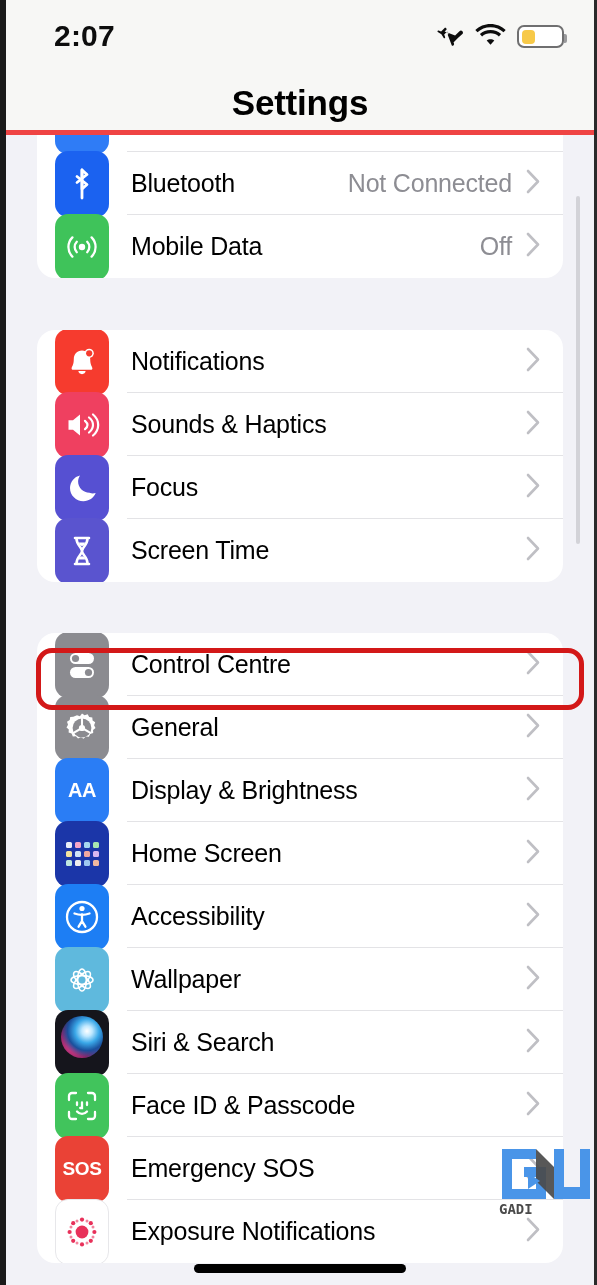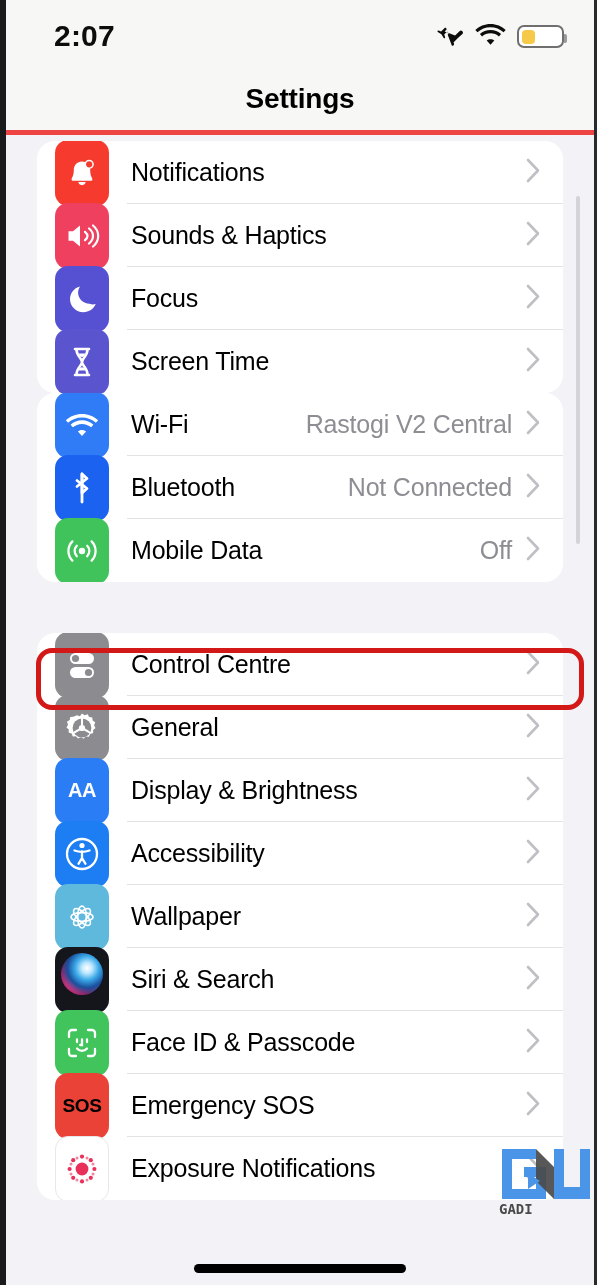--- a/index.html
+++ b/index.html
@@ -79,21 +79,21 @@
     width: 3px;
     height: 9px;
     border-radius: 0 2px 2px 0;
     background: #9a9a9c;
   }
   .navtitle {
     position: absolute;
     top: 83px;
     left: 0; right: 0;
     text-align: center;
-    font-size: 28px;
+    font-size: 35px;
     font-weight: bold;
     color: #000000;
     letter-spacing: -0.2px;
   }
 
   
   .scroll {
     position: absolute;
     top: 130px;
     left: 0; right: 0; bottom: 0;
@@ -203,21 +203,21 @@
   }
   .home-ico-grid i { display:block; width:6px; height:6px; border-radius:1.5px; }
 
   .aa {
     color: #ffffff;
     font-size: 20px;
     font-weight: bold;
     letter-spacing: -0.5px;
   }
   .sos-txt {
-    color: #000000;
+    color: #ffffff;
     font-size: 19px;
     font-weight: bold;
     letter-spacing: -0.3px;
   }
 
   
   .highlight {
     position: absolute;
     left: 30px;
     top: 648px;
@@ -304,20 +304,80 @@
           <span class="battery-cap"></span>
         </span>
       </div>
     </div>
     <div class="navtitle">Settings</div>
   </div>
 
   <div class="scroll">
     <div class="scroll-inner">
 
+      <div class="group">
+
+        <div class="row">
+          <span class="ico ic-wifi">
+            <svg width="34" height="26" viewBox="0 0 34 26">
+              <path d="M17 5.4c5.3 0 10.2 2 13.9 5.4l2.3-2.5C29 4.2 23.3 1.9 17 1.9S5 4.2.8 8.3l2.3 2.5C6.8 7.4 11.7 5.4 17 5.4z" fill="#fff"></path>
+              <path d="M17 11.9c3.5 0 6.7 1.3 9.1 3.4l2.3-2.5c-3-2.8-7-4.5-11.4-4.5S8.6 10 5.6 12.8l2.3 2.5c2.4-2.1 5.6-3.4 9.1-3.4z" fill="#fff"></path>
+              <path d="M17 18.1c1.6 0 3 .6 4.1 1.5L17 24.1l-4.1-4.5c1.1-.9 2.5-1.5 4.1-1.5z" fill="#fff"></path>
+            </svg>
+          </span>
+          <span class="label">Wi-Fi</span>
+          <span class="spacer"></span>
+          <span class="value">Rastogi V2 Central</span>
+          <span class="chev">
+            <svg width="15" height="25" viewBox="0 0 15 25">
+                <path d="M2 2l10 10.5L2 23" stroke="#bfbfc4" stroke-width="2.6" fill="none" stroke-linecap="round" stroke-linejoin="round"></path>
+              </svg>
+          </span>
+          <span class="sep"></span>
+        </div>
+
+        <div class="row">
+          <span class="ico ic-bt">
+            <svg width="22" height="34" viewBox="0 0 22 34">
+              <path d="M6 9.5l10 8-5 4.5v-19l5 4.5-10 8" stroke="#fff" stroke-width="2.8" fill="none" stroke-linecap="round" stroke-linejoin="round"></path>
+              <path d="M11 3v28" stroke="#fff" stroke-width="2.8" fill="none" stroke-linecap="round"></path>
+            </svg>
+          </span>
+          <span class="label">Bluetooth</span>
+          <span class="spacer"></span>
+          <span class="value">Not Connected</span>
+          <span class="chev">
+            <svg width="15" height="25" viewBox="0 0 15 25">
+                <path d="M2 2l10 10.5L2 23" stroke="#bfbfc4" stroke-width="2.6" fill="none" stroke-linecap="round" stroke-linejoin="round"></path>
+              </svg>
+          </span>
+          <span class="sep"></span>
+        </div>
+
+        <div class="row">
+          <span class="ico ic-cell">
+            <svg width="34" height="30" viewBox="0 0 34 30">
+              <circle cx="17" cy="15" r="3.2" fill="#fff"></circle>
+              <path d="M22.2 9.8a7.4 7.4 0 010 10.4M11.8 20.2a7.4 7.4 0 010-10.4" stroke="#fff" stroke-width="2.3" fill="none" stroke-linecap="round"></path>
+              <path d="M26.6 5.4a13.6 13.6 0 010 19.2M7.4 24.6a13.6 13.6 0 010-19.2" stroke="#fff" stroke-width="2.3" fill="none" stroke-linecap="round"></path>
+            </svg>
+          </span>
+          <span class="label">Mobile Data</span>
+          <span class="spacer"></span>
+          <span class="value">Off</span>
+          <span class="chev">
+            <svg width="15" height="25" viewBox="0 0 15 25">
+                <path d="M2 2l10 10.5L2 23" stroke="#bfbfc4" stroke-width="2.6" fill="none" stroke-linecap="round" stroke-linejoin="round"></path>
+              </svg>
+          </span>
+
+        </div>
+
+      </div>
+
       <div class="group gap">
 
         <div class="row">
           <span class="ico ic-notif">
             <svg width="32" height="34" viewBox="0 0 32 34">
               <path d="M16 5.5c-5 0-8.2 3.6-8.2 8.6 0 6.4-2.2 7.7-2.2 9.3 0 .8.6 1.3 1.5 1.3h17.8c.9 0 1.5-.5 1.5-1.3 0-1.6-2.2-2.9-2.2-9.3 0-5-3.2-8.6-8.2-8.6z" fill="#fff"></path>
               <path d="M16 29.2c2 0 3.5-1.4 3.6-3.1h-7.2c.1 1.7 1.6 3.1 3.6 3.1z" fill="#fff"></path>
               <circle cx="23.2" cy="8.3" r="4.6" fill="#fff"></circle>
               <circle cx="23.2" cy="8.3" r="3.1" fill="#f63b2e"></circle>
             </svg>
@@ -379,80 +439,20 @@
           <span class="chev">
             <svg width="15" height="25" viewBox="0 0 15 25">
                 <path d="M2 2l10 10.5L2 23" stroke="#bfbfc4" stroke-width="2.6" fill="none" stroke-linecap="round" stroke-linejoin="round"></path>
               </svg>
           </span>
 
         </div>
 
       </div>
 
-      <div class="group">
-
-        <div class="row">
-          <span class="ico ic-wifi">
-            <svg width="34" height="26" viewBox="0 0 34 26">
-              <path d="M17 5.4c5.3 0 10.2 2 13.9 5.4l2.3-2.5C29 4.2 23.3 1.9 17 1.9S5 4.2.8 8.3l2.3 2.5C6.8 7.4 11.7 5.4 17 5.4z" fill="#fff"></path>
-              <path d="M17 11.9c3.5 0 6.7 1.3 9.1 3.4l2.3-2.5c-3-2.8-7-4.5-11.4-4.5S8.6 10 5.6 12.8l2.3 2.5c2.4-2.1 5.6-3.4 9.1-3.4z" fill="#fff"></path>
-              <path d="M17 18.1c1.6 0 3 .6 4.1 1.5L17 24.1l-4.1-4.5c1.1-.9 2.5-1.5 4.1-1.5z" fill="#fff"></path>
-            </svg>
-          </span>
-          <span class="label">Wi-Fi</span>
-          <span class="spacer"></span>
-          <span class="value">Rastogi V2 Central</span>
-          <span class="chev">
-            <svg width="15" height="25" viewBox="0 0 15 25">
-                <path d="M2 2l10 10.5L2 23" stroke="#bfbfc4" stroke-width="2.6" fill="none" stroke-linecap="round" stroke-linejoin="round"></path>
-              </svg>
-          </span>
-          <span class="sep"></span>
-        </div>
-
-        <div class="row">
-          <span class="ico ic-bt">
-            <svg width="22" height="34" viewBox="0 0 22 34">
-              <path d="M6 9.5l10 8-5 4.5v-19l5 4.5-10 8" stroke="#fff" stroke-width="2.8" fill="none" stroke-linecap="round" stroke-linejoin="round"></path>
-              <path d="M11 3v28" stroke="#fff" stroke-width="2.8" fill="none" stroke-linecap="round"></path>
-            </svg>
-          </span>
-          <span class="label">Bluetooth</span>
-          <span class="spacer"></span>
-          <span class="value">Not Connected</span>
-          <span class="chev">
-            <svg width="15" height="25" viewBox="0 0 15 25">
-                <path d="M2 2l10 10.5L2 23" stroke="#bfbfc4" stroke-width="2.6" fill="none" stroke-linecap="round" stroke-linejoin="round"></path>
-              </svg>
-          </span>
-          <span class="sep"></span>
-        </div>
-
-        <div class="row">
-          <span class="ico ic-cell">
-            <svg width="34" height="30" viewBox="0 0 34 30">
-              <circle cx="17" cy="15" r="3.2" fill="#fff"></circle>
-              <path d="M22.2 9.8a7.4 7.4 0 010 10.4M11.8 20.2a7.4 7.4 0 010-10.4" stroke="#fff" stroke-width="2.3" fill="none" stroke-linecap="round"></path>
-              <path d="M26.6 5.4a13.6 13.6 0 010 19.2M7.4 24.6a13.6 13.6 0 010-19.2" stroke="#fff" stroke-width="2.3" fill="none" stroke-linecap="round"></path>
-            </svg>
-          </span>
-          <span class="label">Mobile Data</span>
-          <span class="spacer"></span>
-          <span class="value">Off</span>
-          <span class="chev">
-            <svg width="15" height="25" viewBox="0 0 15 25">
-                <path d="M2 2l10 10.5L2 23" stroke="#bfbfc4" stroke-width="2.6" fill="none" stroke-linecap="round" stroke-linejoin="round"></path>
-              </svg>
-          </span>
-
-        </div>
-
-      </div>
-
       <div class="group gap-sm">
 
         <div class="row">
           <span class="ico ic-control">
             <svg width="32" height="34" viewBox="0 0 32 34">
               <rect x="4" y="5" width="24" height="11" rx="5.5" fill="#fff"></rect>
               <circle cx="9.5" cy="10.5" r="3.6" fill="#8b8b90"></circle>
               <rect x="4" y="19" width="24" height="11" rx="5.5" fill="#fff"></rect>
               <circle cx="22.5" cy="24.5" r="3.6" fill="#8b8b90"></circle>
             </svg>
@@ -493,20 +493,46 @@
           <span class="label">Display &amp; Brightness</span>
           <span class="spacer"></span>
           <span class="chev">
             <svg width="15" height="25" viewBox="0 0 15 25">
                 <path d="M2 2l10 10.5L2 23" stroke="#bfbfc4" stroke-width="2.6" fill="none" stroke-linecap="round" stroke-linejoin="round"></path>
               </svg>
           </span>
           <span class="sep"></span>
         </div>
 
+        <div class="row">
+          <span class="ico ic-home">
+            <span class="home-ico-grid">
+              <i style="background:#e8eef8"></i>
+                <i style="background:#f5a6c8"></i>
+                <i style="background:#a6d8f0"></i>
+                <i style="background:#a8e6b0"></i>
+              <i style="background:#f2e2a0"></i>
+                <i style="background:#cfe4f7"></i>
+                <i style="background:#f0a8a0"></i>
+                <i style="background:#d8b8f0"></i>
+              <i style="background:#bfe8e0"></i>
+                <i style="background:#eeeeee"></i>
+                <i style="background:#9ec8f0"></i>
+                <i style="background:#f0b8a0"></i>
+            </span>
+          </span>
+          <span class="label">Home Screen</span>
+          <span class="spacer"></span>
+          <span class="chev">
+            <svg width="15" height="25" viewBox="0 0 15 25">
+                <path d="M2 2l10 10.5L2 23" stroke="#bfbfc4" stroke-width="2.6" fill="none" stroke-linecap="round" stroke-linejoin="round"></path>
+              </svg>
+          </span>
+          <span class="sep"></span>
+        </div>
 
         <div class="row">
           <span class="ico ic-access">
             <svg width="40" height="40" viewBox="0 0 40 40">
               <circle cx="20" cy="20" r="15" fill="none" stroke="#fff" stroke-width="2.3"></circle>
               <circle cx="20" cy="11.5" r="2.6" fill="#fff"></circle>
               <path d="M12.5 16.5c2.4.9 4.9 1.4 7.5 1.4s5.1-.5 7.5-1.4" stroke="#fff" stroke-width="2.3" fill="none" stroke-linecap="round"></path>
               <path d="M20 17.5v6.6M20 24.1l-3.4 5.6M20 24.1l3.4 5.6" stroke="#fff" stroke-width="2.3" fill="none" stroke-linecap="round"></path>
             </svg>
           </span>

